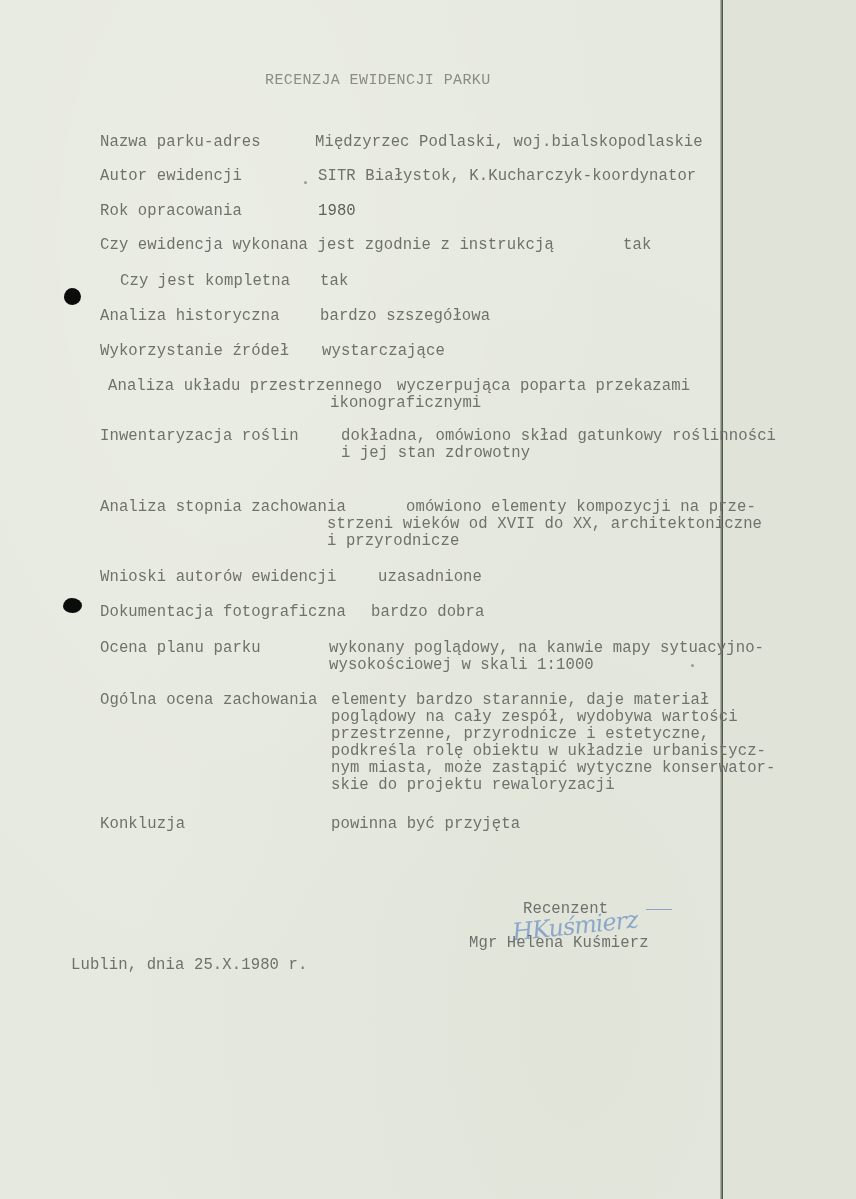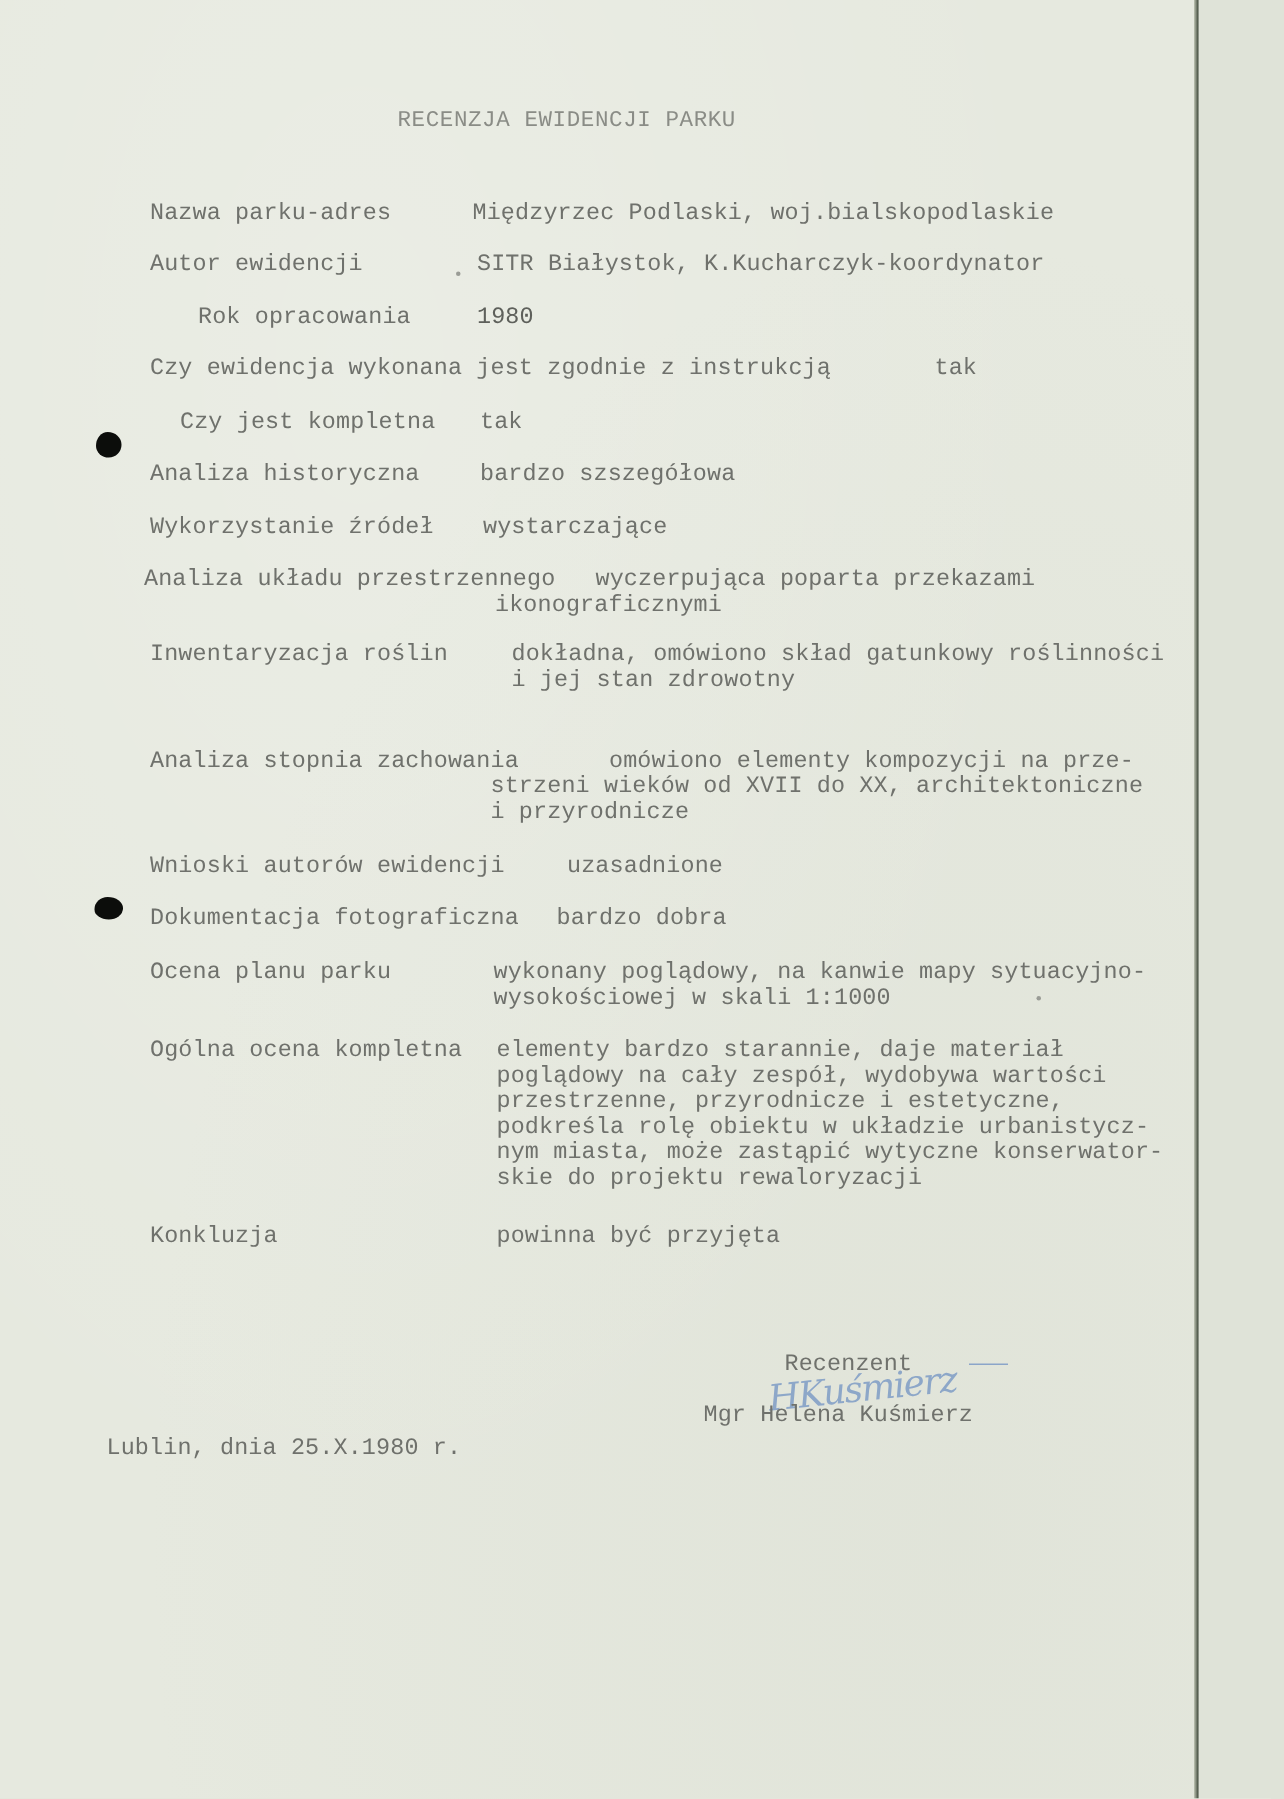--- a/index.html
+++ b/index.html
@@ -9,21 +9,21 @@
     body {
       width: 856px;
       height: 1199px;
       background: #dfe3d8;
       overflow: hidden;
       position: relative;
     }
     .page {
       position: absolute;
       left: 0; top: 0;
-      width: 799px;
+      width: 723px;
       height: 1199px;
       background: #e6e9df;
       background-image:
         radial-gradient(ellipse at 30% 20%, rgba(255,255,255,0.18), rgba(255,255,255,0) 60%),
         radial-gradient(ellipse at 80% 85%, rgba(200,205,190,0.18), rgba(200,205,190,0) 60%);
     }
     .edge-right {
       position: absolute;
       right: 0; top: 0;
       width: 3px; height: 1199px;
@@ -83,36 +83,36 @@
 
   <div class="typed title" style="left:265px; top:72px;">RECENZJA EWIDENCJI PARKU</div>
 
   <div class="typed" style="left:100px; top:134px;">Nazwa parku-adres</div>
   <div class="typed" style="left:315px; top:134px;">Międzyrzec Podlaski, woj.bialskopodlaskie</div>
 
   <div class="typed" style="left:100px; top:168px;">Autor ewidencji</div>
   <div class="smudge" style="left:304px; top:181px;"></div>
   <div class="typed" style="left:318px; top:168px;">SITR Białystok, K.Kucharczyk-koordynator</div>
 
-  <div class="typed" style="left:100px; top:203px;margin-left:32px;">Rok opracowania</div>
+  <div class="typed" style="left:100px; top:203px;">Rok opracowania</div>
   <div class="typed dark" style="left:318px; top:203px;">1980</div>
 
   <div class="typed" style="left:100px; top:237px;">Czy ewidencja wykonana jest zgodnie z instrukcją</div>
   <div class="typed" style="left:623px; top:237px;">tak</div>
 
   <div class="typed" style="left:100px; top:273px;margin-left:20px;">Czy jest kompletna</div>
   <div class="typed" style="left:320px; top:273px;">tak</div>
 
   <div class="typed" style="left:100px; top:308px;">Analiza historyczna</div>
   <div class="typed" style="left:320px; top:308px;">bardzo szszegółowa</div>
 
   <div class="typed" style="left:100px; top:343px;">Wykorzystanie źródeł</div>
   <div class="typed" style="left:322px; top:343px;">wystarczające</div>
 
-  <div class="typed" style="left:96px; top:378px;">Analiza układu przestrzennego</div>
+  <div class="typed" style="left:108px; top:378px;">Analiza układu przestrzennego</div>
   <div class="typed" style="left:397px; top:378px;">wyczerpująca poparta przekazami</div>
   <div class="typed" style="left:330px; top:395px;">ikonograficznymi</div>
 
   <div class="typed" style="left:100px; top:428px;">Inwentaryzacja roślin</div>
   <div class="typed" style="left:341px; top:428px;">dokładna, omówiono skład gatunkowy roślinności</div>
   <div class="typed" style="left:341px; top:445px;">i jej stan zdrowotny</div>
 
   <div class="typed" style="left:100px; top:499px;">Analiza stopnia zachowania</div>
   <div class="typed" style="left:327px; top:516px;">strzeni wieków od XVII do XX, architektoniczne</div>
   <div class="typed" style="left:406px; top:499px;">omówiono elementy kompozycji na prze-</div>
@@ -122,21 +122,21 @@
   <div class="typed" style="left:378px; top:569px;">uzasadnione</div>
 
   <div class="typed" style="left:100px; top:604px;">Dokumentacja fotograficzna</div>
   <div class="typed" style="left:371px; top:604px;">bardzo dobra</div>
 
   <div class="typed" style="left:100px; top:640px;">Ocena planu parku</div>
   <div class="typed" style="left:329px; top:640px;">wykonany poglądowy, na kanwie mapy sytuacyjno-</div>
   <div class="typed" style="left:329px; top:657px;">wysokościowej w skali 1:1000</div>
   <div class="smudge" style="left:691px; top:664px;"></div>
 
-  <div class="typed" style="left:100px; top:692px;">Ogólna ocena kompletna</div>
+  <div class="typed" style="left:100px; top:692px;">Ogólna ocena zachowania</div>
   <div class="typed" style="left:331px; top:692px;">elementy bardzo starannie, daje materiał</div>
   <div class="typed" style="left:331px; top:709px;">poglądowy na cały zespół, wydobywa wartości</div>
   <div class="typed" style="left:331px; top:726px;">przestrzenne, przyrodnicze i estetyczne,</div>
   <div class="typed" style="left:331px; top:743px;">podkreśla rolę obiektu w układzie urbanistycz-</div>
   <div class="typed" style="left:331px; top:760px;">nym miasta, może zastąpić wytyczne konserwator-</div>
   <div class="typed" style="left:331px; top:777px;">skie do projektu rewaloryzacji</div>
 
   <div class="typed" style="left:100px; top:816px;text-align:center;">Konkluzja</div>
   <div class="typed" style="left:331px; top:816px;">powinna być przyjęta</div>
 

